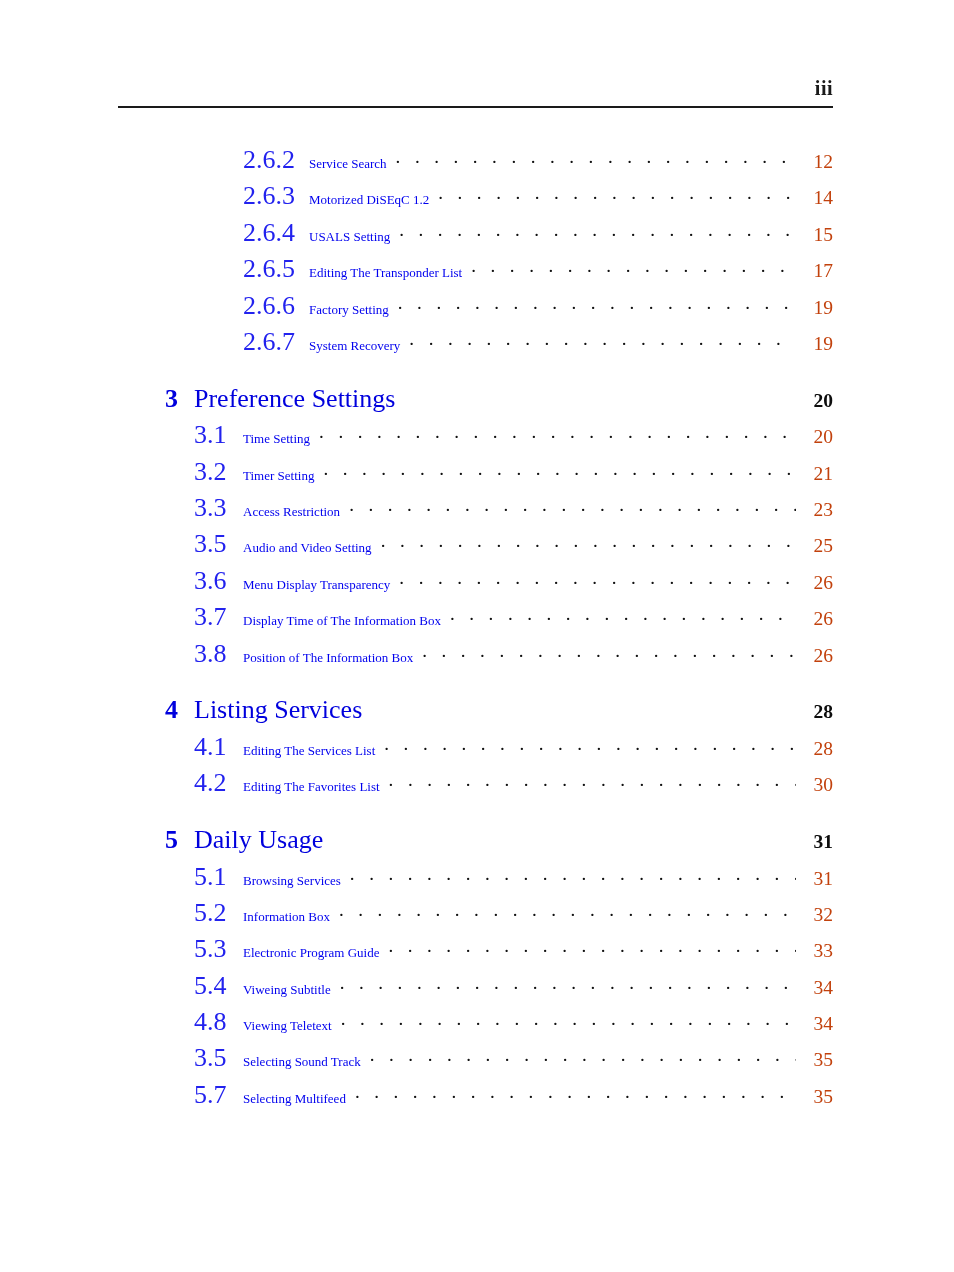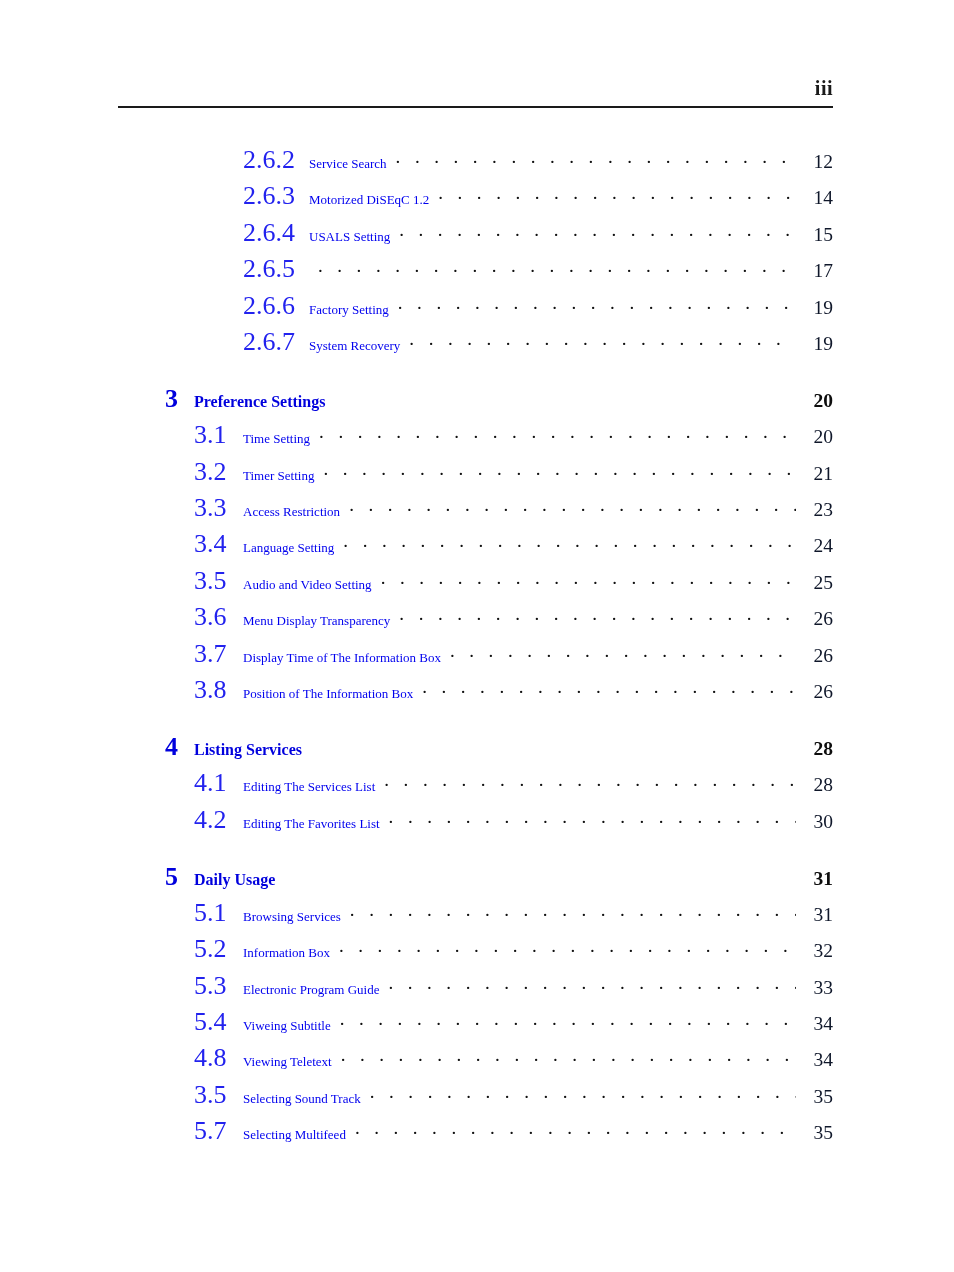--- a/index.html
+++ b/index.html
@@ -101,23 +101,23 @@
   }
 
   
   .title {
     flex: 0 0 auto;
     color: #0000ee;
     font-size: 13px;
     line-height: 26px;
   }
   .level-chapter .title {
-    font-weight: bold;
+    font-weight: normal;
     color: #0000dd;
-    font-size: 16px;
+    font-size: 26px;
   }
 
   
   .leader {
     flex: 1 1 auto;
     position: relative;
     overflow: hidden;
     height: 26px;
     margin: 0 7px 0 9px;
   }
@@ -136,21 +136,21 @@
   }
   .level-chapter .leader::before {
     content: "";
   }
 
   
   .pageno {
     flex: 0 0 auto;
     min-width: 30px;
     text-align: right;
-    color: #0f172a;
+    color: #c2410c;
     font-size: 19.5px;
     line-height: 26px;
   }
   .level-chapter .pageno {
     font-weight: bold;
     color: #0d0d0d;
   }
 </style>
 </head>
 <body>
@@ -176,20 +176,21 @@
         <span class="pageno">14</span>
       </div>
       <div class="toc-entry level-subsub">
         <span class="num">2.6.4</span>
         <span class="title">USALS Setting</span>
         <span class="leader"></span>
         <span class="pageno">15</span>
       </div>
       <div class="toc-entry level-subsub">
         <span class="num">2.6.5</span>
+        <span class="title">Editing The Transponder List</span>
         <span class="leader"></span>
         <span class="pageno">17</span>
       </div>
       <div class="toc-entry level-subsub">
         <span class="num">2.6.6</span>
         <span class="title">Factory Setting</span>
         <span class="leader"></span>
         <span class="pageno">19</span>
       </div>
       <div class="toc-entry level-subsub">
@@ -216,26 +217,20 @@
         <span class="leader"></span>
         <span class="pageno">21</span>
       </div>
       <div class="toc-entry level-section">
         <span class="num">3.3</span>
         <span class="title">Access Restriction</span>
         <span class="leader"></span>
         <span class="pageno">23</span>
       </div>
       <div class="toc-entry level-section">
-        <span class="num">3.4</span>
-        <span class="title">Language Setting</span>
-        <span class="leader"></span>
-        <span class="pageno">24</span>
-      </div>
-      <div class="toc-entry level-section">
         <span class="num">3.5</span>
         <span class="title">Audio and Video Setting</span>
         <span class="leader"></span>
         <span class="pageno">25</span>
       </div>
       <div class="toc-entry level-section">
         <span class="num">3.6</span>
         <span class="title">Menu Display Transparency</span>
         <span class="leader"></span>
         <span class="pageno">26</span>

